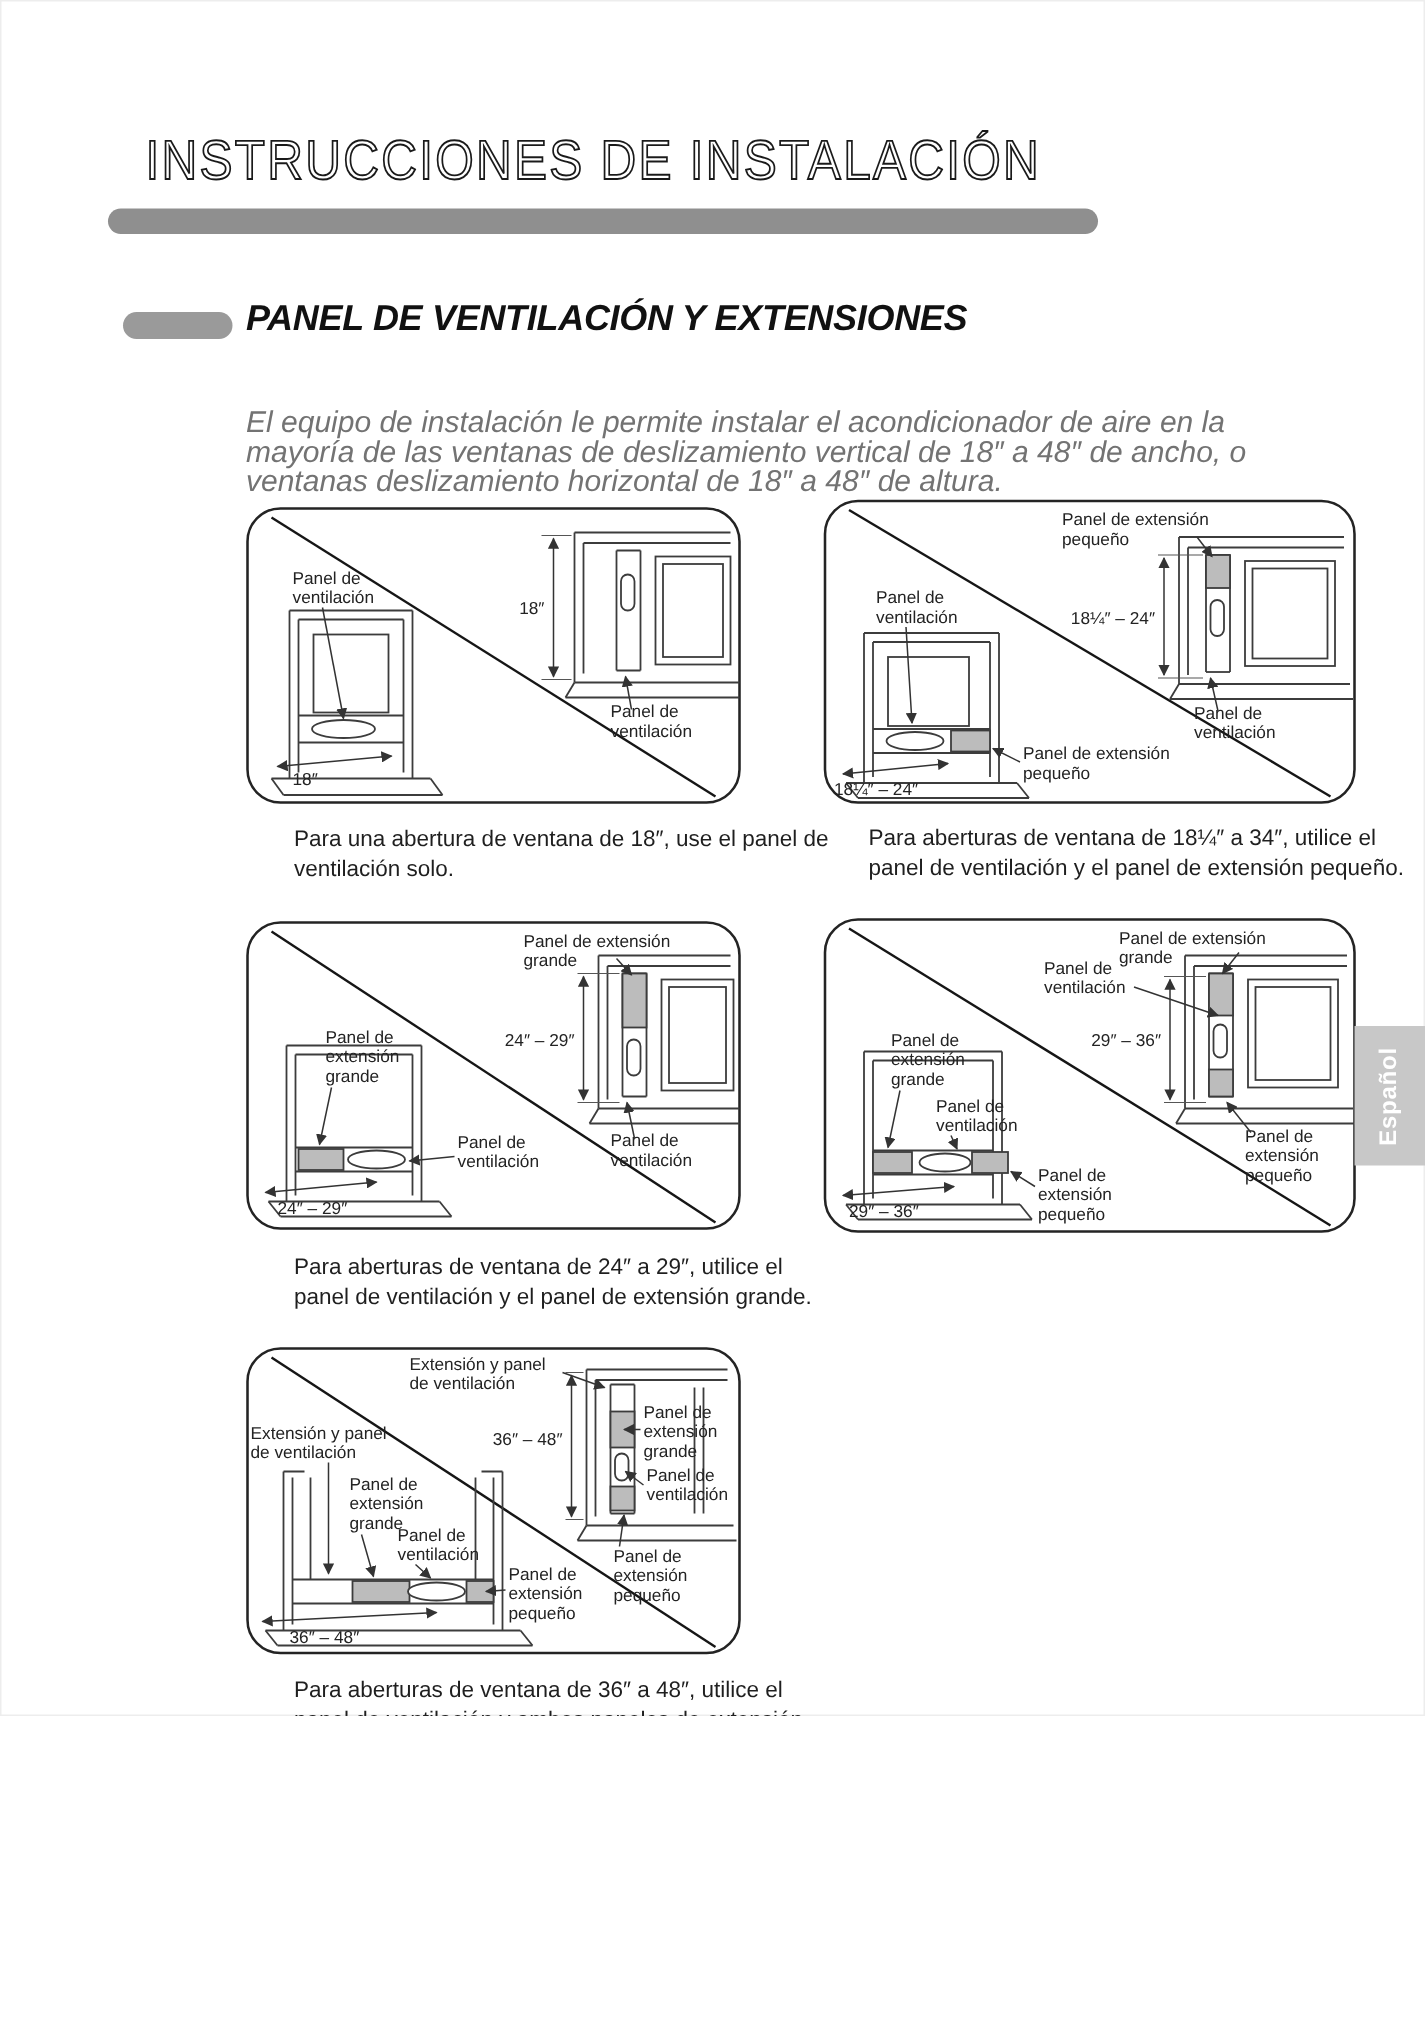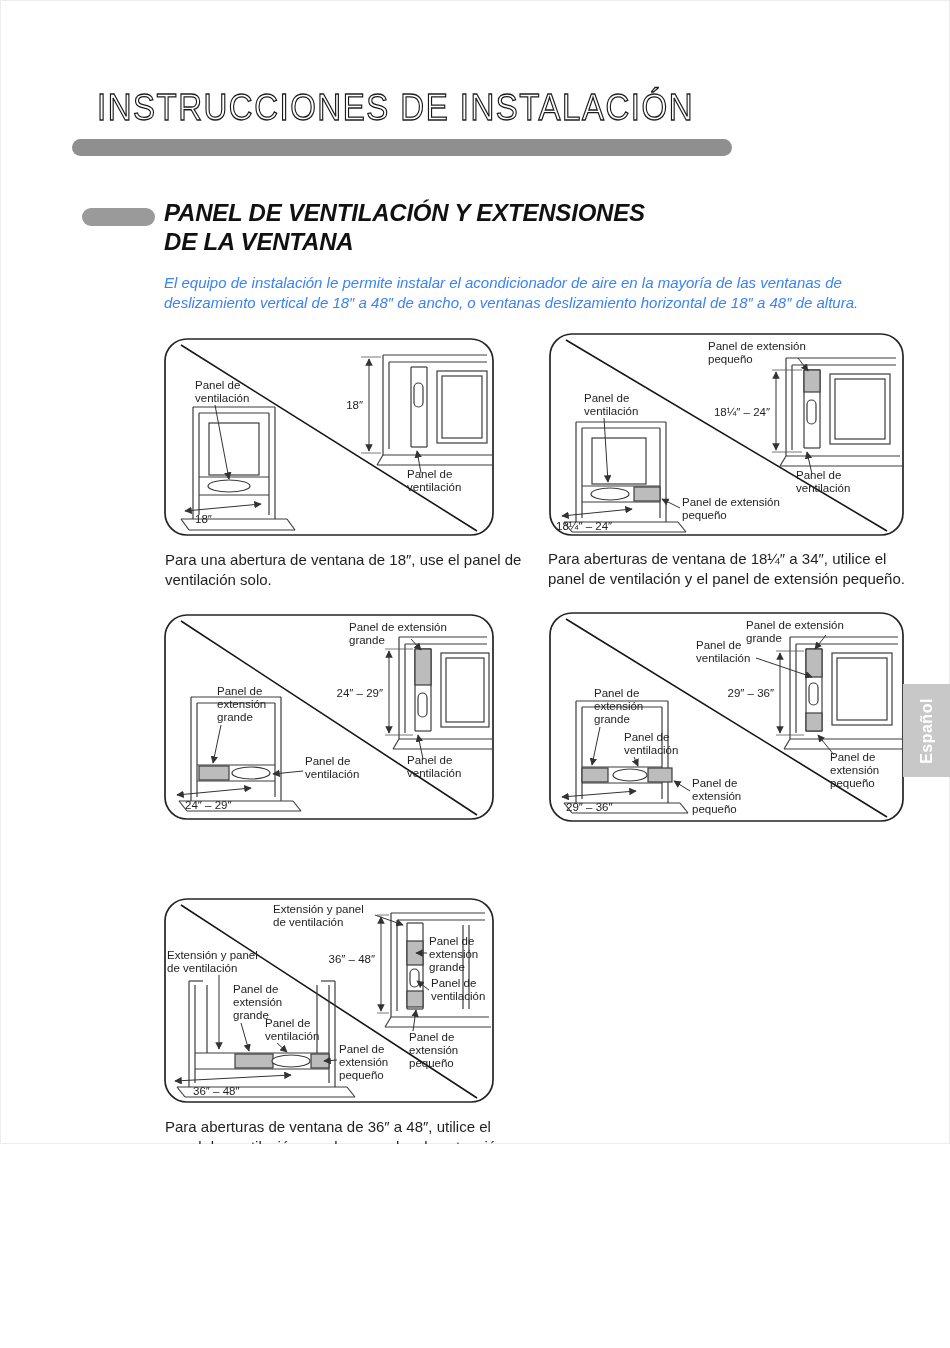--- a/index.html
+++ b/index.html
@@ -14,38 +14,38 @@
     .doc-title{-webkit-text-fill-color:#fff;-webkit-text-stroke:1.15px #1a1a1a;}
   }
   .title-bar{position:absolute;left:72px;top:139px;width:660px;height:17px;
              background:#8f8f8f;border-radius:9px;}
 
   
   .section-pill{position:absolute;left:82px;top:208px;width:73px;height:18px;
                 background:#9a9a9a;border-radius:9px;}
   .section-title{position:absolute;left:164px;top:198px;font-size:24px;font-weight:700;
                  line-height:29px;color:#111;letter-spacing:-0.2px;font-style:italic;}
-  .intro{position:absolute;left:164px;top:273px;width:710px;font-size:15px;font-style:italic;
-         line-height:19.5px;color:#3b82f6;}
+  .intro{position:absolute;left:164px;top:273px;width:710px;font-size:20px;font-style:italic;
+         line-height:19.5px;color:#737373;}
 
   
   .fig{position:absolute;}
   .fig svg{display:block;}
   .fig line,.fig path,.fig polyline,.fig rect,.fig ellipse{stroke:#3c3c3c;stroke-width:1.2;fill:none;}
   .fig .border{stroke:#242424;stroke-width:1.7;}
   .fig .diag{stroke:#161616;stroke-width:1.6;}
   .fig .gray{fill:#bcbcbc;}
   .fig .white{fill:#fff;}
   .fig .leader{stroke:#333;stroke-width:1;marker-end:url(#ah);}
   .fig .dim{stroke:#333;stroke-width:1;marker-start:url(#ah);marker-end:url(#ah);}
   .fig .ext{stroke:#555;stroke-width:0.8;}
   .fig text{font-family:"Liberation Sans",sans-serif;font-size:11.5px;fill:#232323;
             stroke:none;font-style:normal;}
 
-  .caption{position:absolute;font-size:15px;line-height:19.5px;color:#1f1f1f;}
+  .caption{position:absolute;font-size:15px;line-height:19.5px;color:#1f1f1f;margin-left:31px;}
 
   
   .lang-tab{position:absolute;left:903px;top:684px;width:47px;height:93px;background:#c8c8c8;
             display:flex;align-items:center;justify-content:center;}
   .lang-tab span{transform:rotate(-90deg);color:#fff;font-weight:700;font-size:16px;
                  letter-spacing:0.5px;white-space:nowrap;}
 
   
   .page-num{position:absolute;left:854px;top:1247px;font-size:20px;font-weight:700;color:#a21caf;}
   .lg-logo{position:absolute;left:886px;top:1245px;width:28px;height:28px;}
@@ -62,21 +62,20 @@
       </marker>
     </defs>
   </svg>
 
   <div class="doc-title">INSTRUCCIONES DE INSTALACIÓN</div>
   <div class="title-bar"></div>
 
   <div class="section-pill"></div>
   <div class="section-title">
     <div>PANEL DE VENTILACIÓN Y EXTENSIONES</div>
-    <div>DE LA VENTANA</div>
   </div>
 
   <div class="intro">El equipo de instalación le permite instalar el acondicionador de aire en la mayoría de las ventanas de deslizamiento vertical de 18″ a 48″ de ancho, o ventanas deslizamiento horizontal de 18″ a 48″ de altura.</div>
 
   <div class="fig" style="left:163px;top:337px;width:332px;height:200px">
     <svg width="332" height="200" viewBox="0 0 332 200">
       <rect class="border" x="2" y="2" width="328" height="196" rx="22"></rect>
       <line class="diag" x1="18" y1="8" x2="314" y2="194"></line>
 
       <line x1="30" y1="70" x2="30" y2="182"></line>
@@ -232,20 +231,21 @@
       <text x="54" y="95">extensión</text>
       <text x="54" y="108">grande</text>
       <line class="leader" x1="58" y1="112" x2="50" y2="150"></line>
       <text x="142" y="152">Panel de</text>
       <text x="142" y="165">ventilación</text>
       <line class="leader" x1="140" y1="158" x2="110" y2="161"></line>
       <line class="dim" x1="14" y1="182" x2="88" y2="175"></line>
       <text x="22" y="196">24″ – 29″</text>
     </svg>
   </div>
+  <div class="caption" style="left:165px;top:835px;width:358px">Para aberturas de ventana de 24″ a 29″, utilice el panel de ventilación y el panel de extensión grande.</div>
 
   <div class="fig" style="left:548px;top:611px;width:357px;height:212px">
     <svg width="357" height="212" viewBox="0 0 357 212">
       <rect class="border" x="2" y="2" width="353" height="208" rx="22"></rect>
       <line class="diag" x1="18" y1="8" x2="339" y2="206"></line>
 
       <line x1="242" y1="26" x2="350" y2="26"></line>
         <line x1="248" y1="33" x2="350" y2="33"></line>
       <line x1="242" y1="26" x2="242" y2="128"></line>
         <line x1="248" y1="33" x2="248" y2="122"></line>

